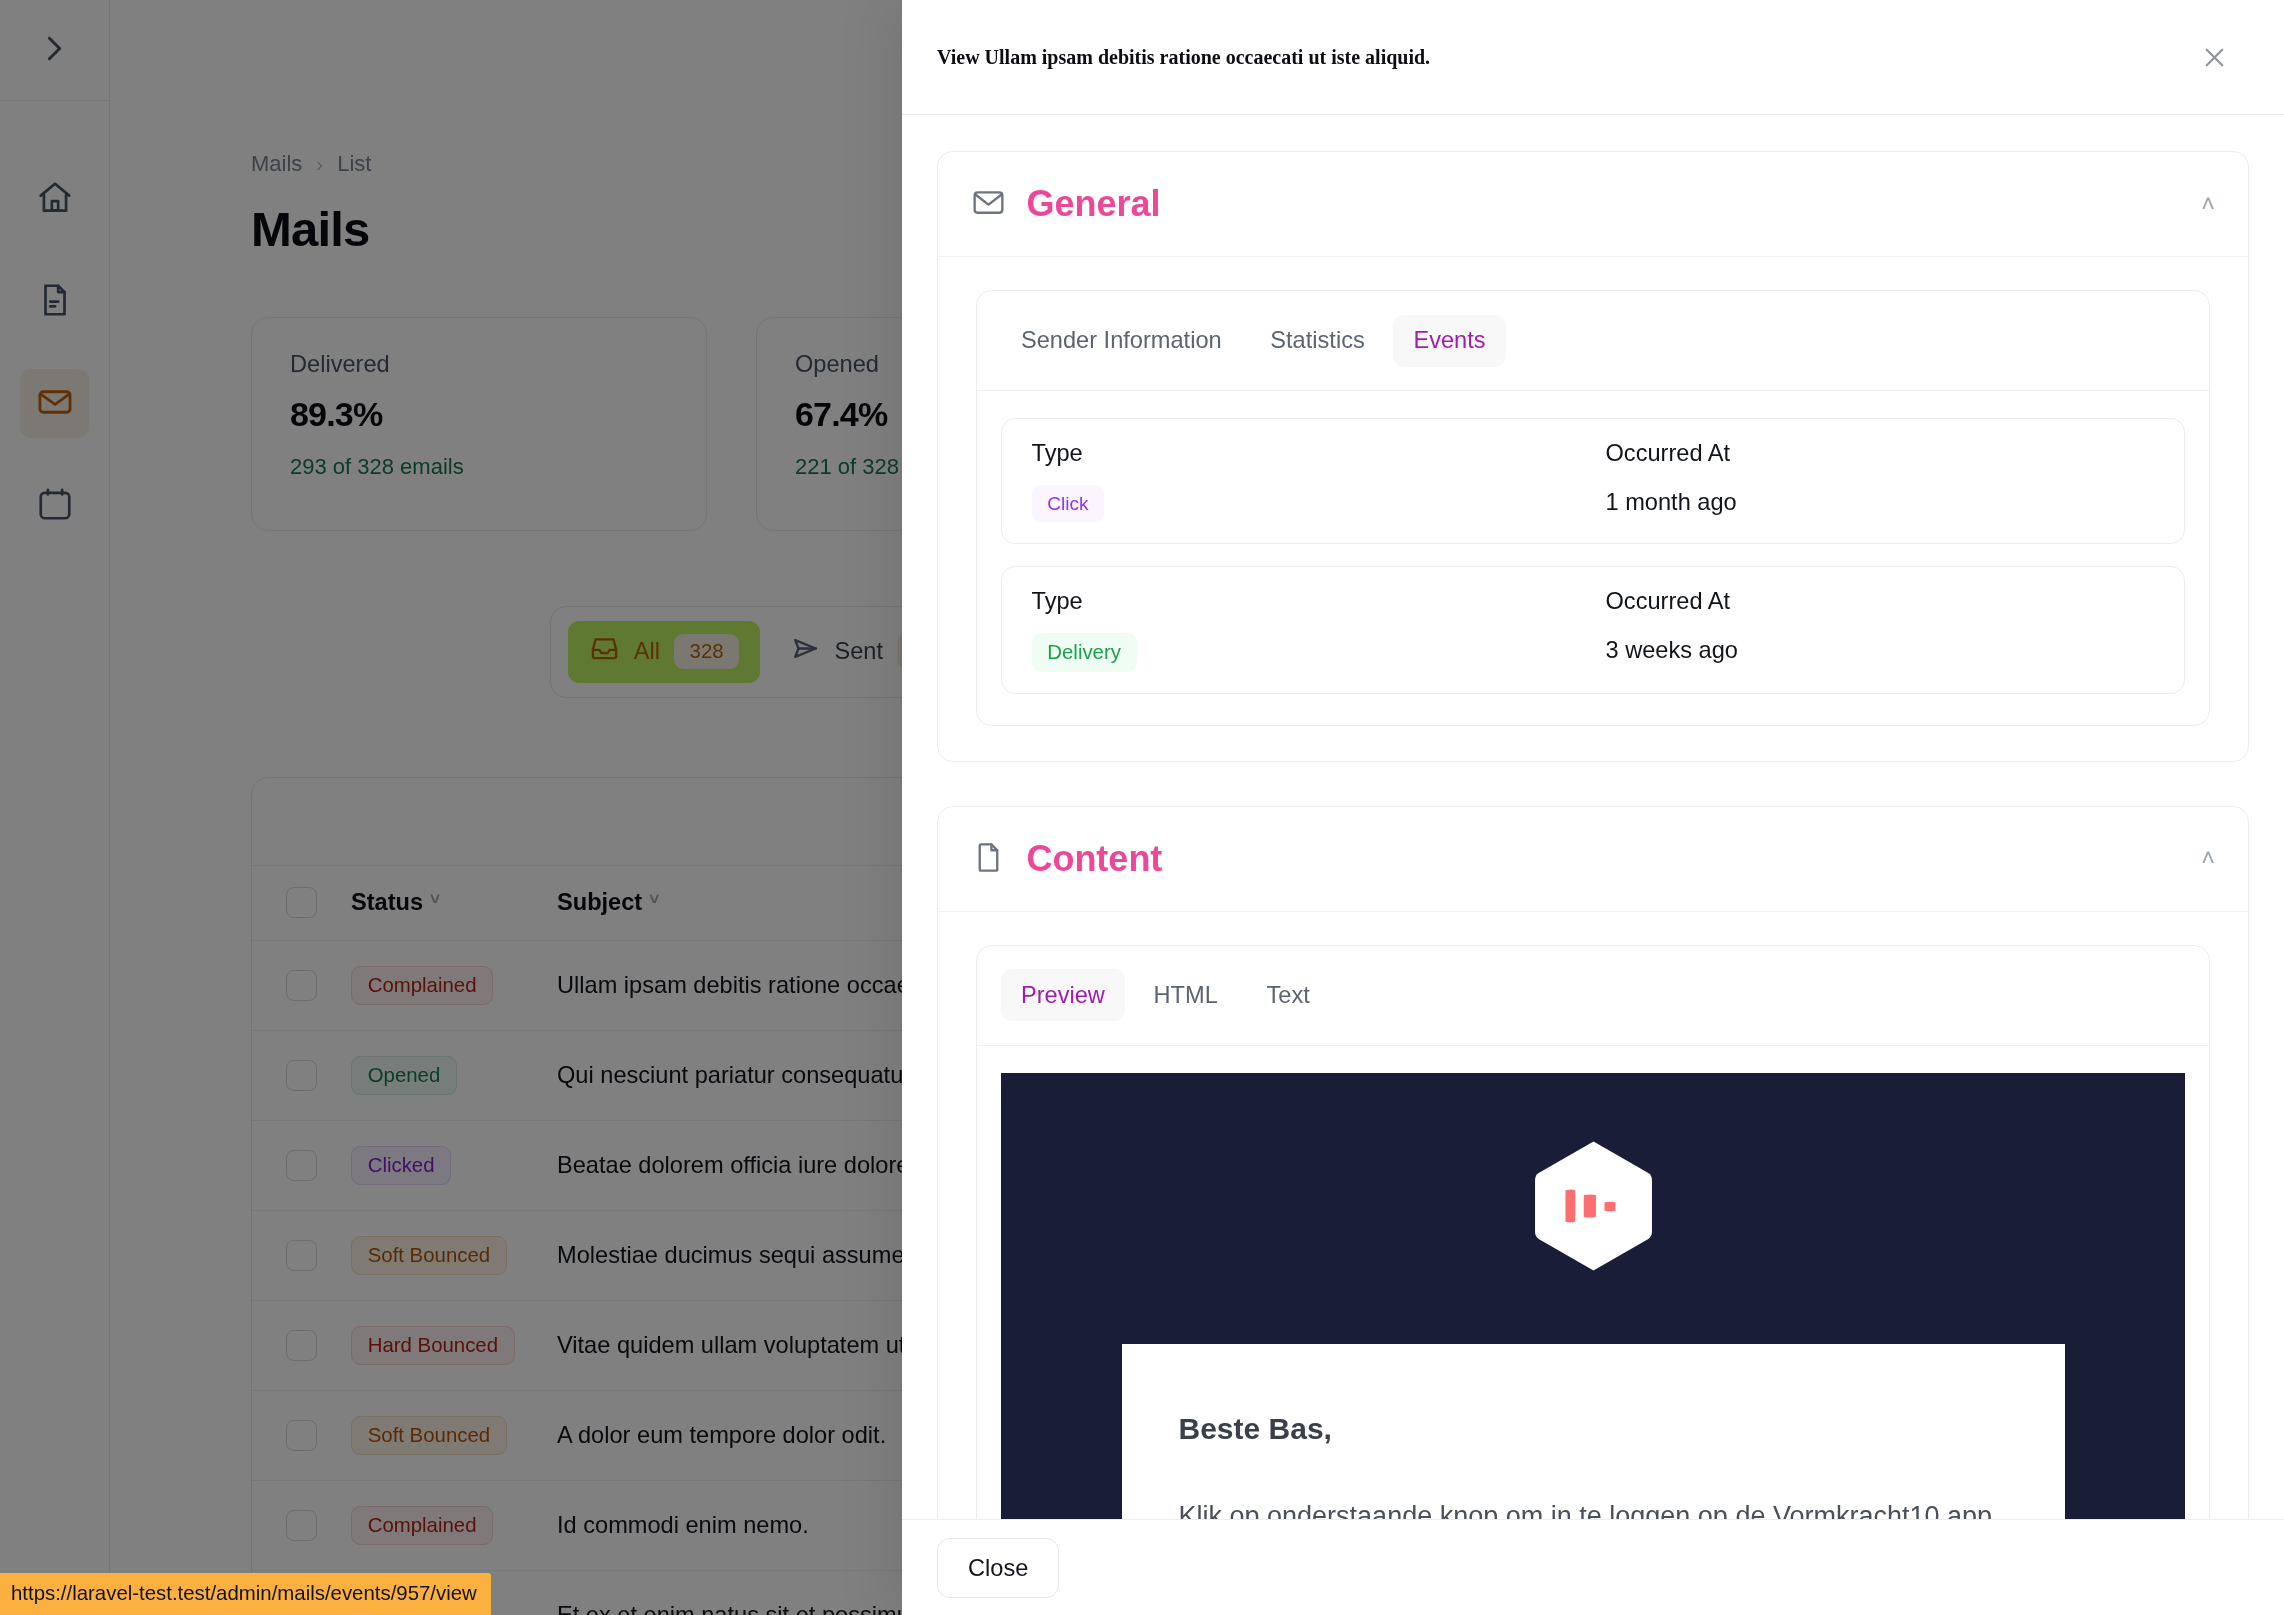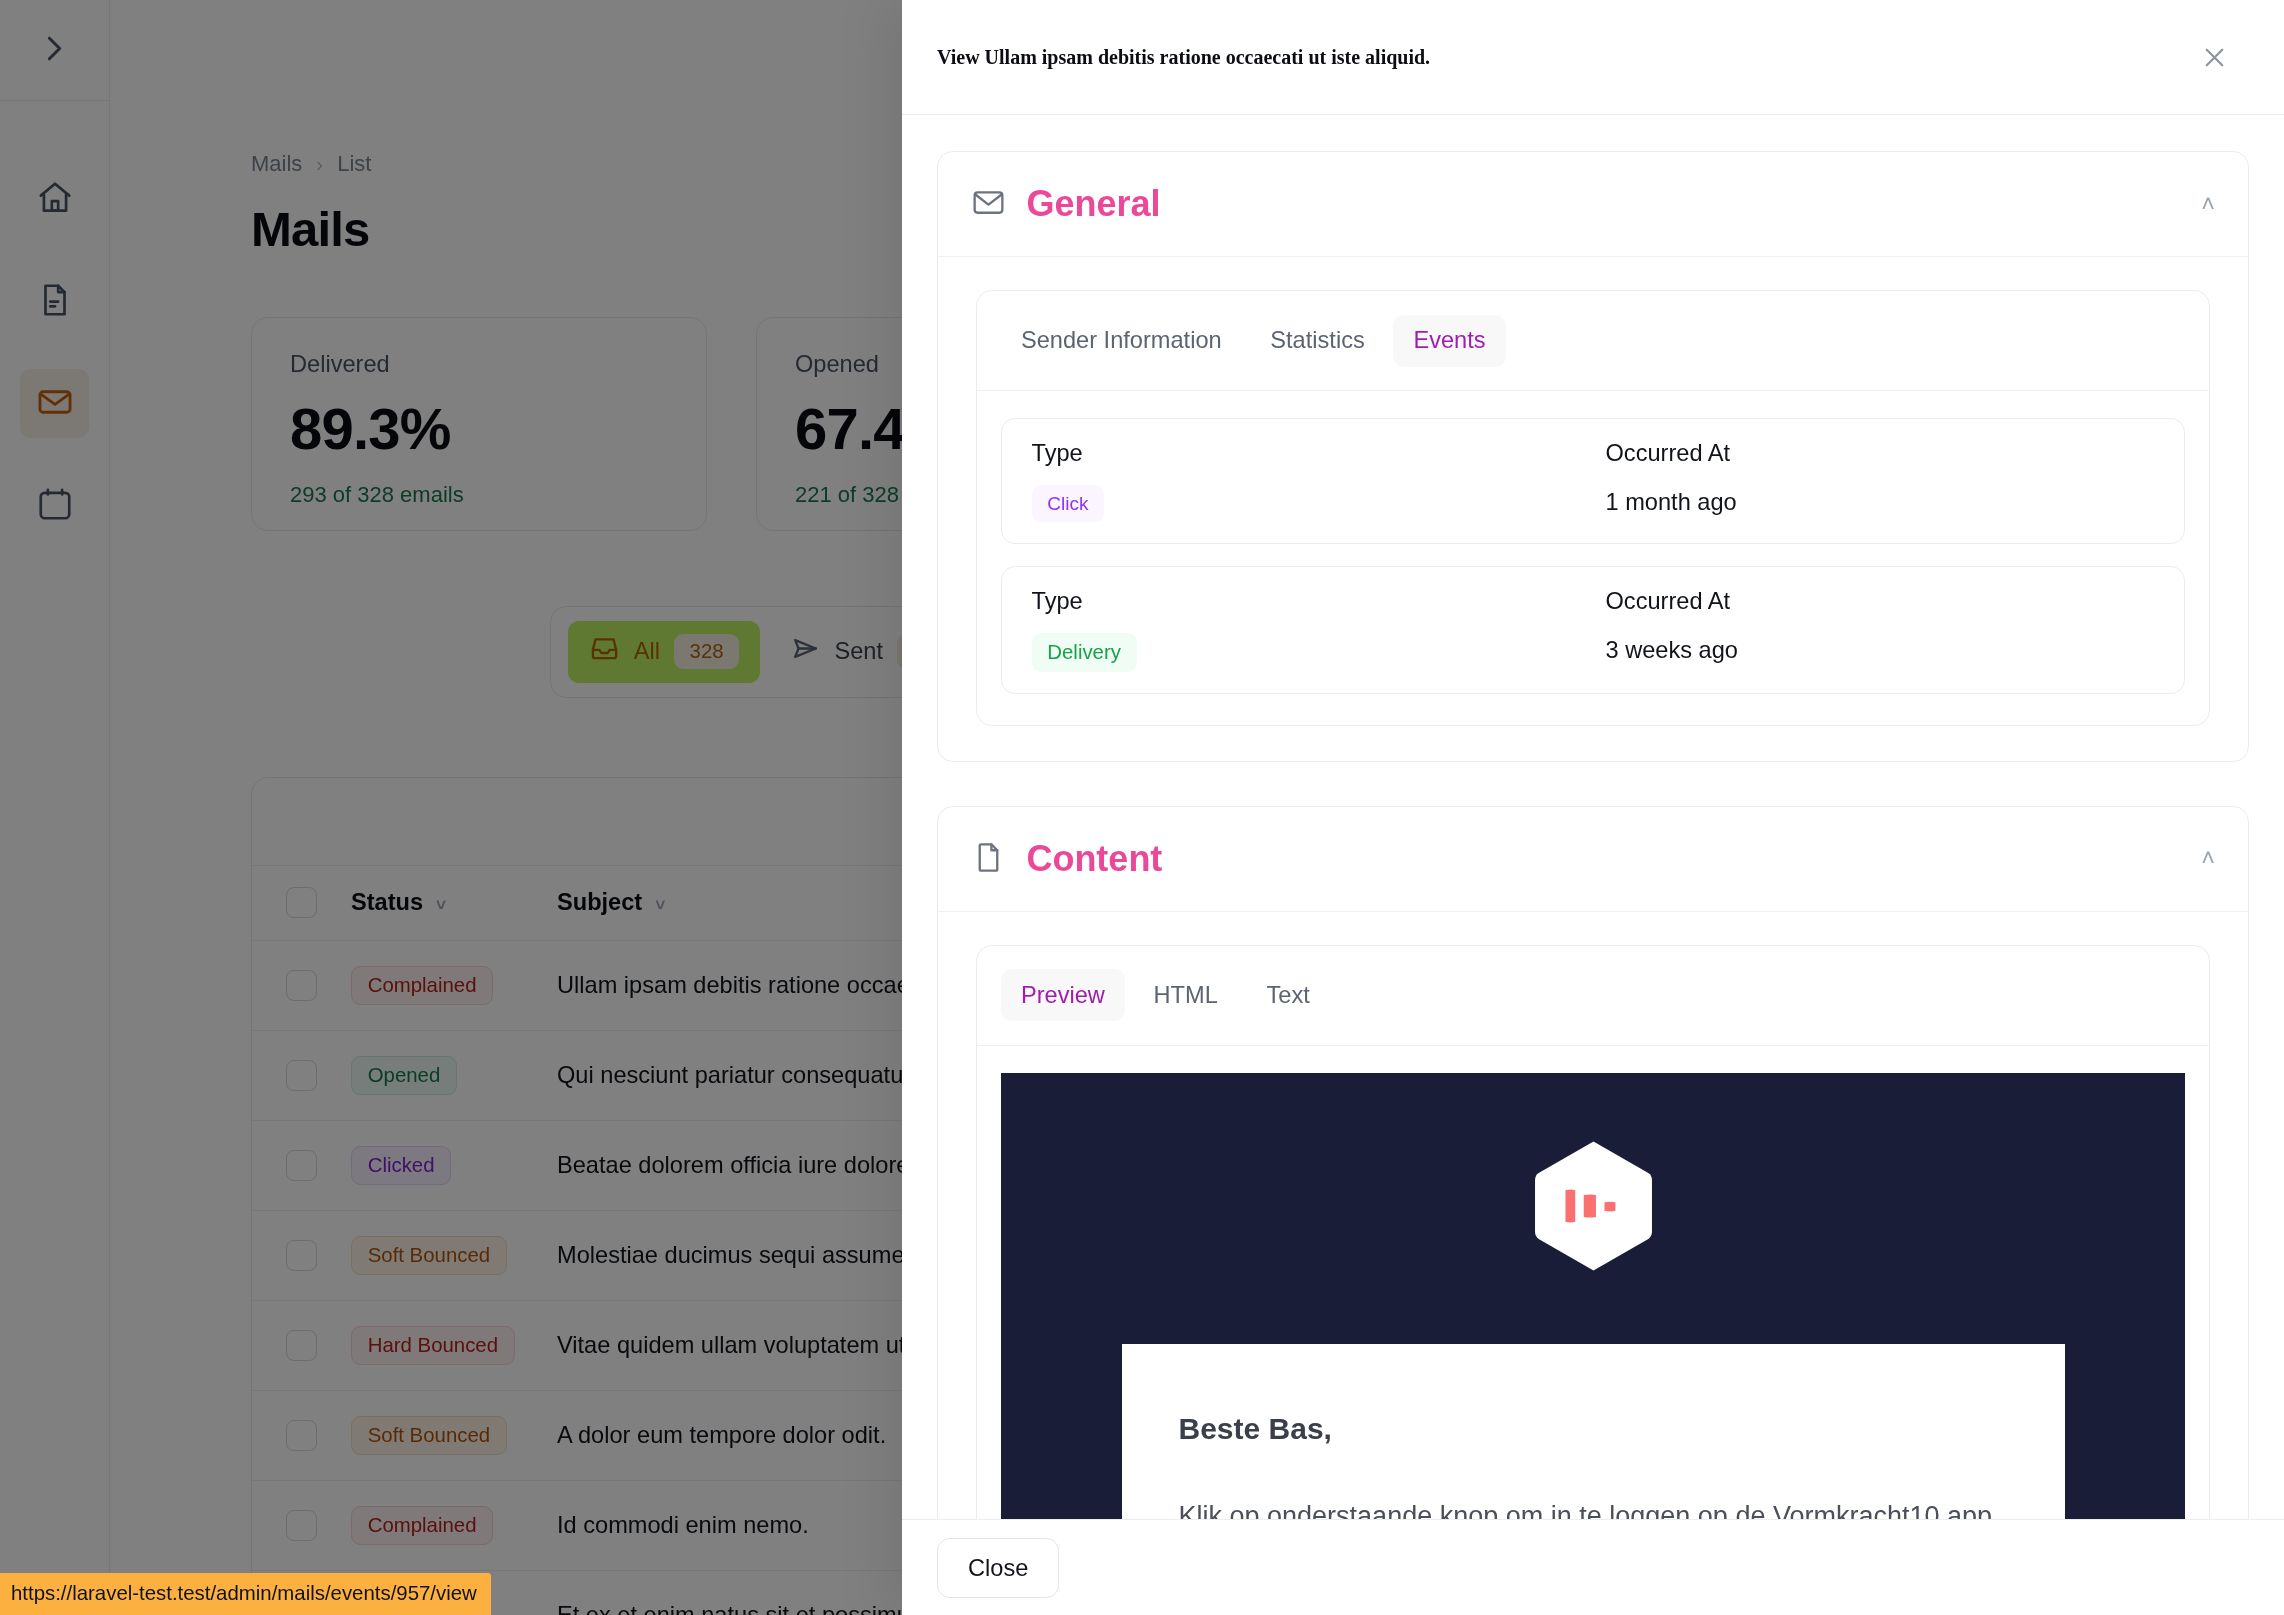--- a/index.html
+++ b/index.html
@@ -50,21 +50,21 @@
   #page-title { font-size: 49px; font-weight: 700; color: #0b0d12; margin-top: 23.6px; letter-spacing: -0.8px; }
 
   #stats-row { display: flex; gap: 49px; margin-top: 60px; }
   .stat-card {
     width: 456px; height: 214px;
     border: 0.8px solid #e9eaee; border-radius: 17.3px;
     padding: 33px 38px;
     background: #fff;
   }
   .stat-label { font-size: 23.6px; color: #4b5565; }
-  .stat-value { font-size: 58px; font-weight: 700; color: #0b0d12; margin-top: 17.3px; letter-spacing: -0.8px; }
+  .stat-value { font-size: 34px; font-weight: 700; color: #0b0d12; margin-top: 17.3px; letter-spacing: -0.8px; }
   .stat-sub { font-size: 22px; color: #18794e; margin-top: 20.4px; }
 
   #filter-bar {
     margin-top: 75px; margin-left: 299px;
     display: inline-flex; align-items: center; gap: 9.4px;
     border: 0.8px solid #e9eaee; border-radius: 15.7px;
     padding: 14px 17.3px; background: #fff;
   }
   .filter-chip {
     display: flex; align-items: center; gap: 14px;
@@ -82,21 +82,21 @@
     border: 0.8px solid #e9eaee; border-top-left-radius: 17.3px; border-top-right-radius: 17.3px;
     background: #fff; width: 1493px;
   }
   #table-toolbar { height: 88px; border-bottom: 0.8px solid #eef0f2; }
   .trow { display: flex; align-items: center; height: 90px; border-bottom: 0.8px solid #eef0f2; }
   .trow.header { height: 75px; }
   .cell-check { width: 99px; display: flex; justify-content: center; }
   .chk { width: 31px; height: 31px; border: 1.6px solid #d3d8df; border-radius: 7.9px; background: #fff; }
   .cell-status { width: 206px; }
   .cell-subject { flex: 1; font-size: 23.6px; color: #11141a; white-space: nowrap; overflow: hidden; }
-  .th { font-size: 23.6px; font-weight: 700; color: #0b0d12; display: flex; align-items: flex-end; gap: 13px; }
+  .th { font-size: 23.6px; font-weight: 700; color: #0b0d12; display: flex; align-items: flex-start; gap: 7px; }
   .th .caret { color: #9aa3b0; font-size: 17.3px; }
   .badge {
     display: inline-block; font-size: 20.4px; padding: 7px 15.7px;
     border-radius: 9.4px; border: 0.8px solid transparent; white-space: nowrap;
   }
   .badge.complained { color: #b42318; background: #fdf2f2; border-color: #f3d4d4; }
   .badge.opened     { color: #18794e; background: #eefaf3; border-color: #cdeadb; }
   .badge.clicked    { color: #7e22ce; background: #f8f2ff; border-color: #e5d6f7; }
   .badge.soft       { color: #b45309; background: #fdf6e8; border-color: #f0e0bd; }
   .badge.hard       { color: #b42318; background: #fdf2f2; border-color: #f3d4d4; }

